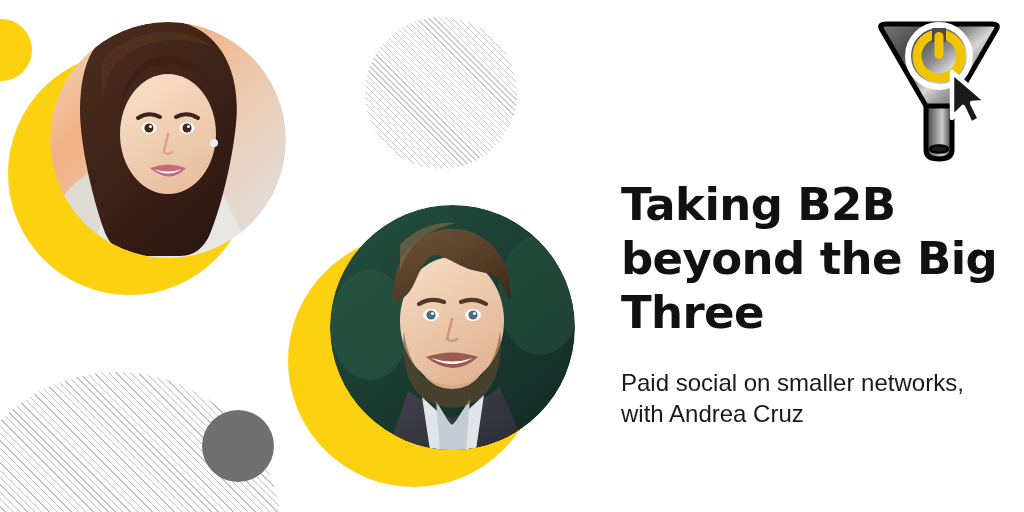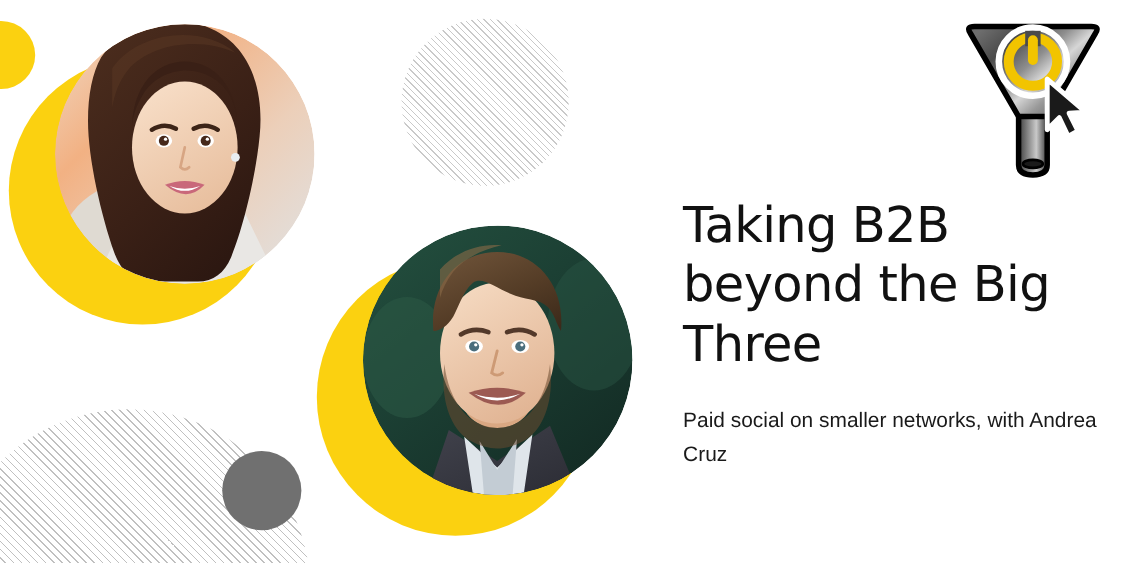--- a/index.html
+++ b/index.html
@@ -82,35 +82,35 @@
   #photo-two  { left: 330px; top: 205px; width: 245px; height: 245px; }
 
   
   #headline {
     position: absolute;
     left: 621px;
     top: 178px;
     width: 380px;
     margin: 0;
     font-family: "DejaVu Sans", sans-serif;
-    font-weight: 400;
+    font-weight: 700;
     font-size: 45px;
     line-height: 54px;
     letter-spacing: -0.6px;
     color: #111111;
   }
   #subhead {
     position: absolute;
     left: 621px;
     top: 367px;
     width: 390px;
     margin: 0;
     font-family: "Liberation Sans", sans-serif;
     font-weight: 400;
-    font-size: 19px;
+    font-size: 24px;
     line-height: 31px;
     color: #1a1a1a;
   }
 
   
   #logo {
     position: absolute;
     left: 866px;
     top: 8px;
     width: 146px;

